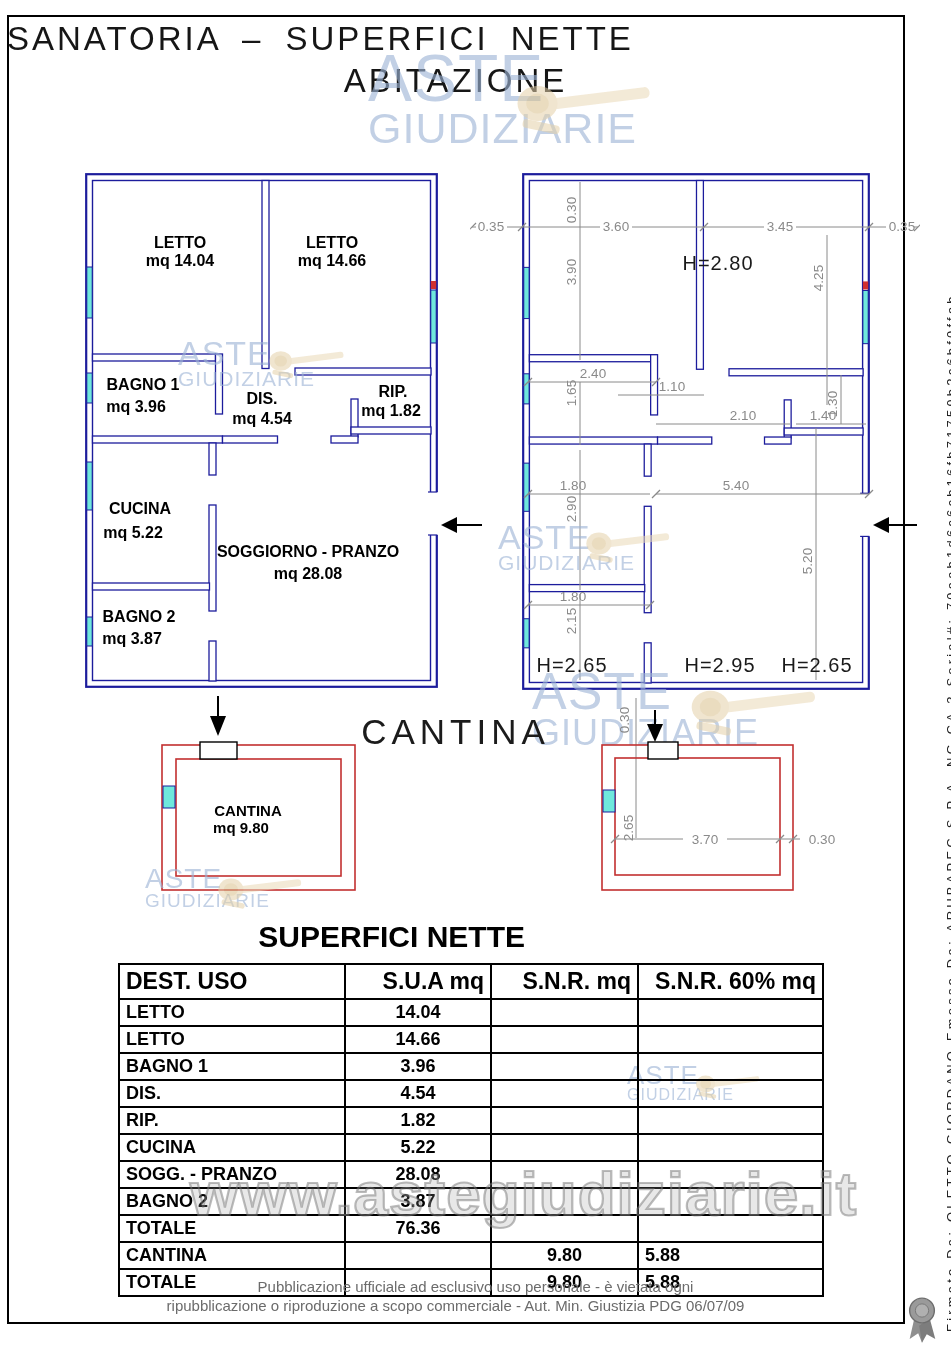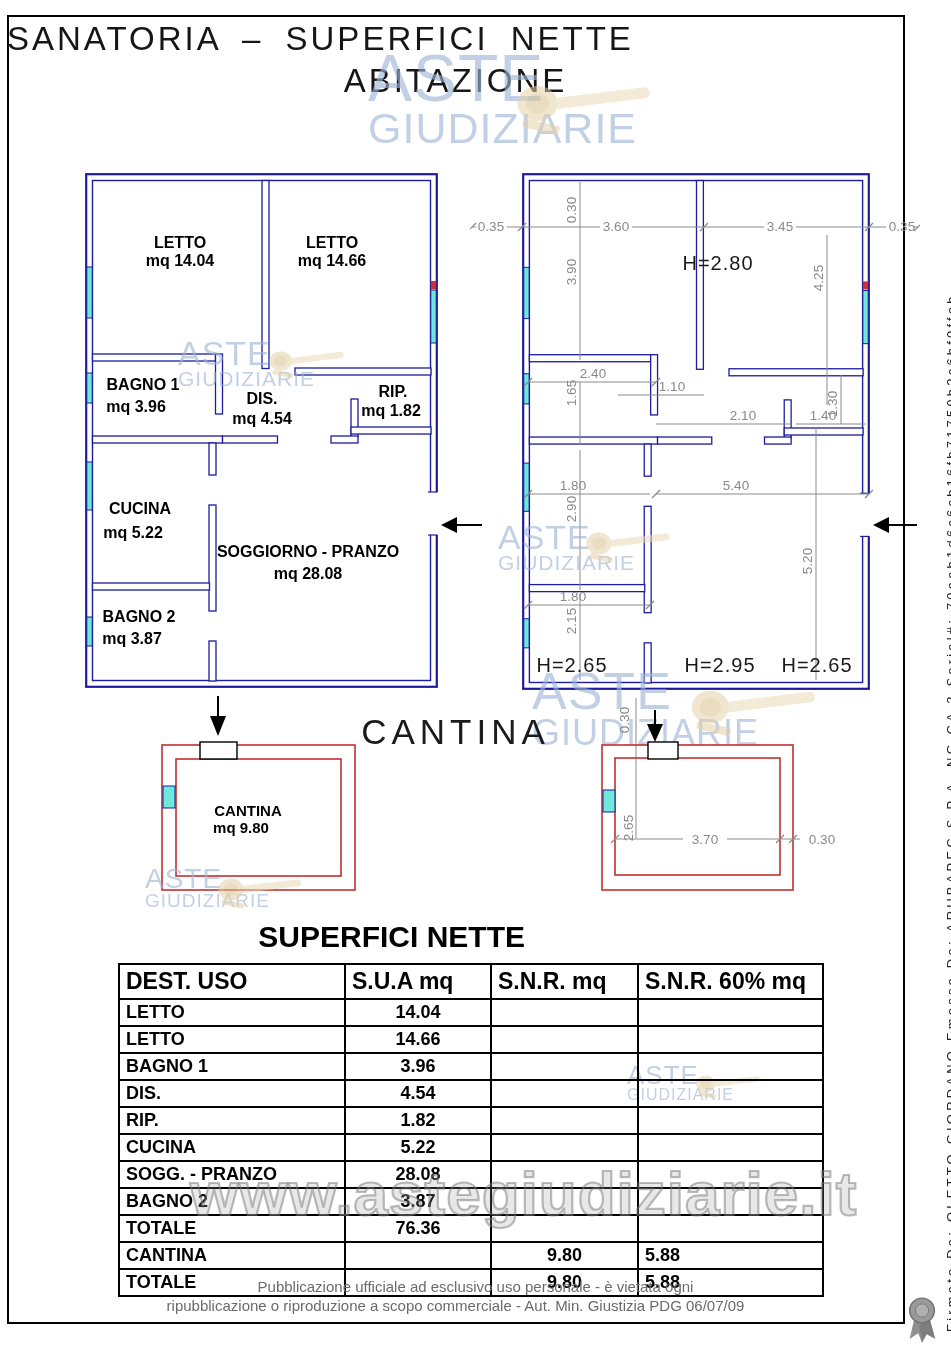--- a/index.html
+++ b/index.html
@@ -19,21 +19,21 @@
   .wm{position:absolute;color:#9db4d6;opacity:.62;line-height:.92;letter-spacing:1px;}
   .wm .a{display:block;}
   .wm .b{display:block;}
   .gv{position:absolute;opacity:.55;}
   .wmsite{position:absolute;left:190px;top:1158px;font-size:62px;font-weight:bold;white-space:nowrap;
           letter-spacing:1px;color:rgba(150,150,150,0.22);text-align:center;-webkit-text-stroke:2.2px rgba(120,120,120,0.5);}
   
   table.sn{position:absolute;left:118px;top:963px;border-collapse:collapse;width:704px;
            table-layout:fixed;background:transparent;}
   table.sn th,table.sn td{border:2px solid #000;padding:0 6px;font-weight:bold;overflow:hidden;}
-  table.sn th{font-size:23px;height:33px;text-align:left;}
+  table.sn th{font-size:23px;height:33px;text-align:right;}
   table.sn th.c1{text-align:left;}
   table.sn td{font-size:18px;height:25px;}
   td.dest{text-align:left;padding-left:8px;}
   td.sua{text-align:center;padding-right:72px;}
   td.snr{text-align:center;}
   td.snr60{text-align:left;padding-right:78px;}
   .footer{position:absolute;left:7px;width:897px;text-align:center;font-size:15px;color:#6b6b6b;}
   .sig{position:absolute;left:944px;top:1332px;transform:rotate(-90deg);transform-origin:0 0;
        font-size:13px;letter-spacing:3.2px;white-space:nowrap;text-decoration:underline;color:#222;}
   svg text{font-family:"Liberation Sans",sans-serif;}

